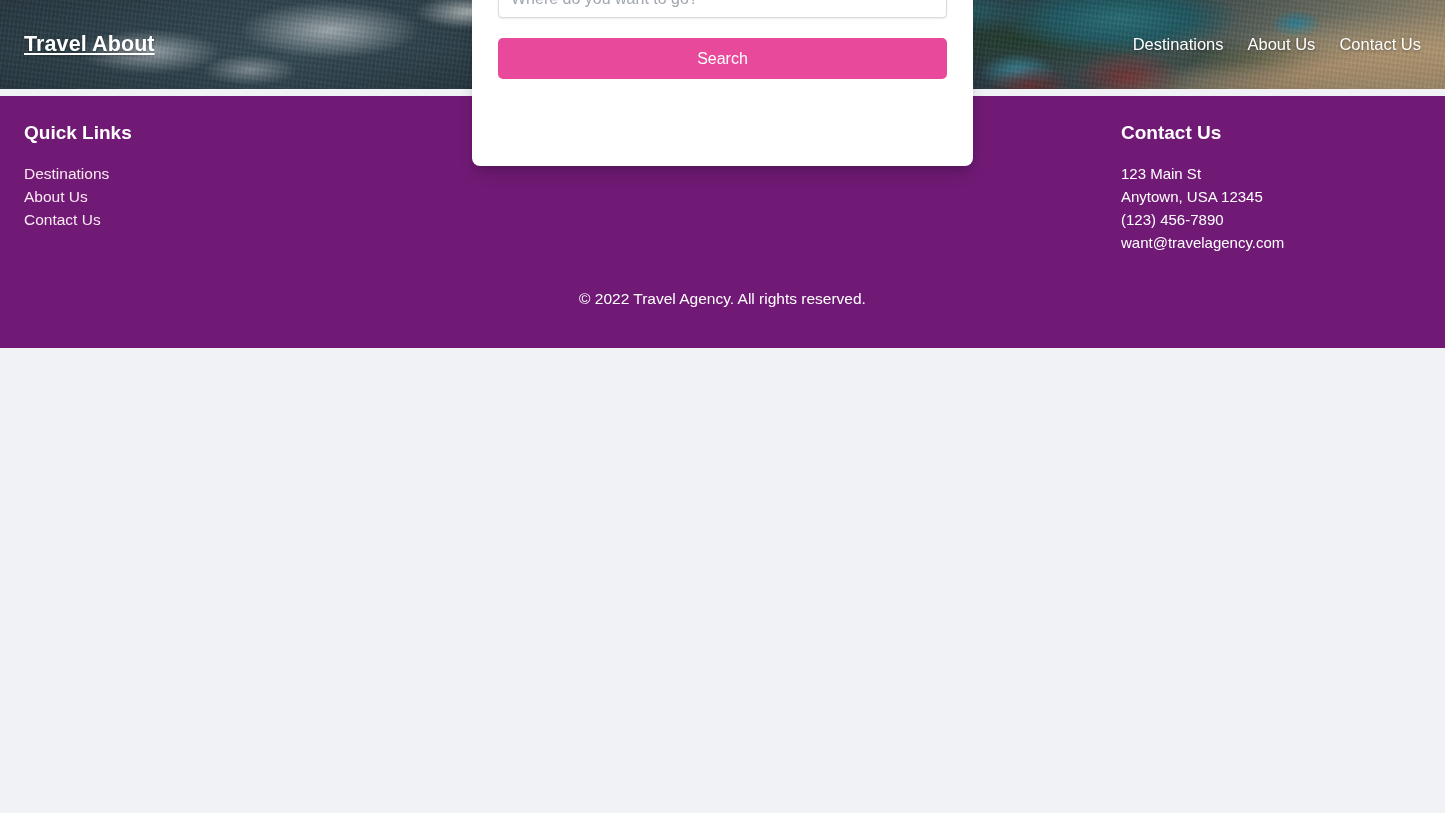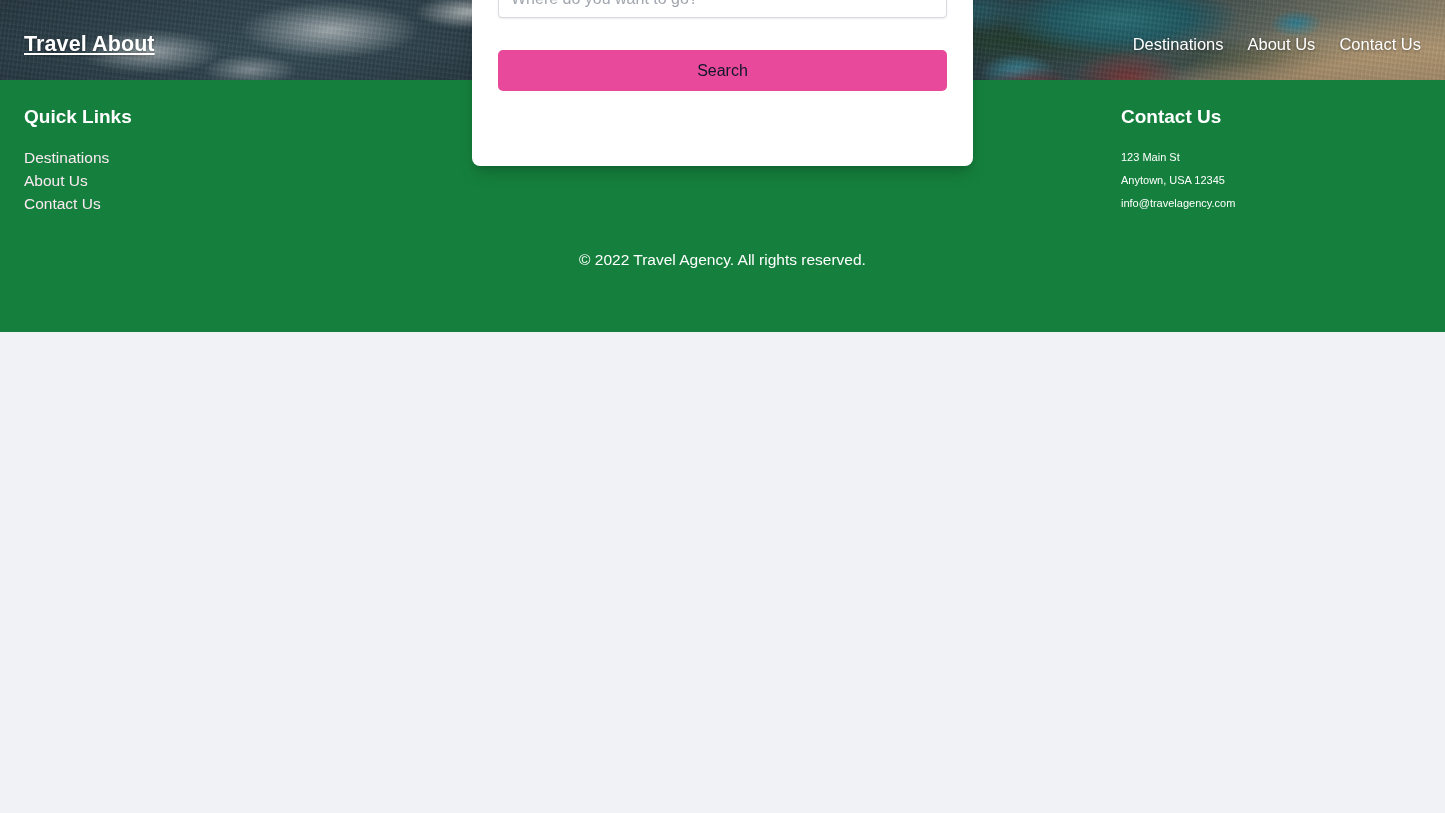--- a/index.html
+++ b/index.html
@@ -141,40 +141,40 @@
     font-family: "Liberation Sans", sans-serif;
     font-size: 16px;
     color: #2d3748;
     background: #ffffff;
     box-shadow: 0 1px 2px rgba(0,0,0,.08);
     outline: none;
   }
   .search-input::placeholder { color: #a0a6ae; }
 
   .search-button {
-    margin-top: 32px;
+    margin-top: 20px;
     width: 100%;
     height: 41px;
     border: 0;
     border-radius: 5px;
     background: #e9499a;
-    color: #0f172a;
+    color: #ffffff;
     font-family: "Liberation Sans", sans-serif;
     font-size: 16px;
     cursor: pointer;
   }
 
   
   .footer {
     position: absolute;
     left: 0;
-    top: 80px;
+    top: 96px;
     width: 1445px;
     height: 252px;
-    background: #15803d;
+    background: #701a75;
     color: #ffffff;
     padding: 24px;
     z-index: 2;
   }
 
   .footer-cols {
     display: flex;
     justify-content: space-between;
     align-items: flex-start;
   }
@@ -194,21 +194,21 @@
 
   .footer-list a {
     display: block;
     color: #fbe9f2;
     font-size: 15.5px;
     line-height: 23px;
     text-decoration: none;
   }
 
   .footer-text {
-    font-size: 11px;
+    font-size: 15px;
     line-height: 23px;
     color: #ffffff;
   }
 
   .footer-copyright {
     margin-top: 36px;
     text-align: center;
     font-size: 15.5px;
     color: #ffffff;
   }
@@ -259,19 +259,20 @@
         <li>
           <a href="#">Contact Us</a>
         </li>
       </ul>
     </div>
 
     <div class="footer-col right">
       <h3 class="footer-heading">Contact Us</h3>
       <p class="footer-text">123 Main St</p>
       <p class="footer-text">Anytown, USA 12345</p>
-      <p class="footer-text">info@travelagency.com</p>
+      <p class="footer-text">(123) 456-7890</p>
+      <p class="footer-text">want@travelagency.com</p>
     </div>
 
   </div>
 
   <p class="footer-copyright">© 2022 Travel Agency. All rights reserved.</p>
 </footer>
 
 </body></html>

